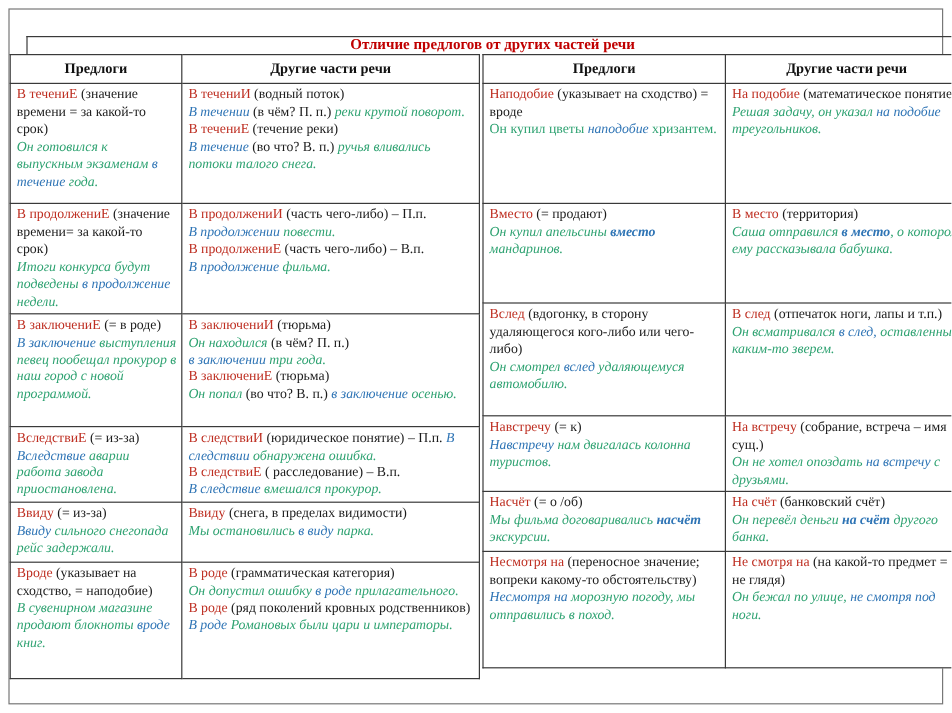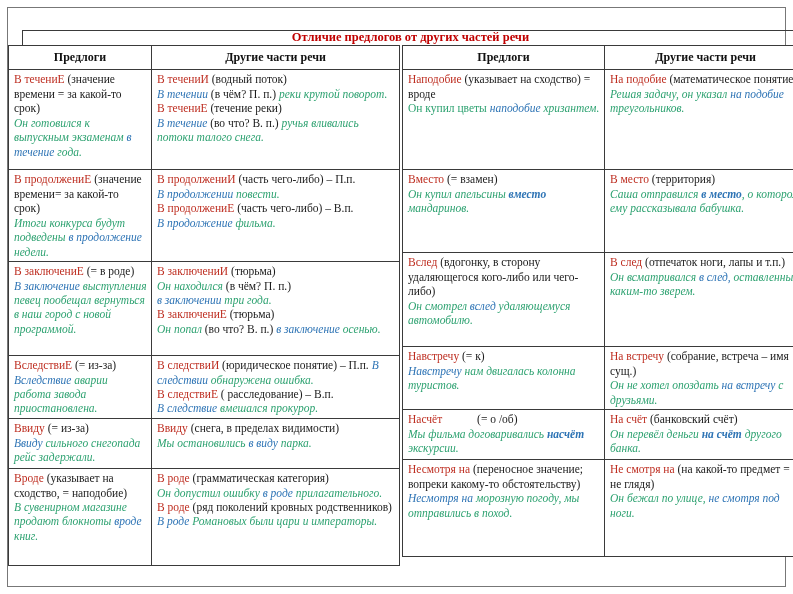--- a/index.html
+++ b/index.html
@@ -43,21 +43,21 @@
           <tbody>
             <tr style="height: 100px;">
               <td><span style="color: rgb(190, 46, 33);">В течениЕ</span><span style="color: rgb(27, 27, 27);"> (значение времени = за какой-то срок)</span><br><span style="color: rgb(46, 162, 113); font-style: italic;">Он готовился к выпускным экзаменам </span><span style="color: rgb(46, 116, 181); font-style: italic;">в течение</span><span style="color: rgb(46, 162, 113); font-style: italic;"> года.</span></td>
               <td><span style="color: rgb(190, 46, 33);">В течениИ</span><span style="color: rgb(27, 27, 27);"> (водный поток)</span><br><span style="color: rgb(46, 116, 181); font-style: italic;">В течении</span><span style="color: rgb(27, 27, 27);"> (в чём? П. п.) </span><span style="color: rgb(46, 162, 113); font-style: italic;">реки крутой поворот.</span><br><span style="color: rgb(190, 46, 33);">В течениЕ</span><span style="color: rgb(27, 27, 27);"> (течение реки)</span><br><span style="color: rgb(46, 116, 181); font-style: italic;">В течение</span><span style="color: rgb(27, 27, 27);"> (во что? В. п.) </span><span style="color: rgb(46, 162, 113); font-style: italic;">ручья вливались потоки талого снега.</span></td>
             </tr>
             <tr style="height: 83px;">
               <td><span style="color: rgb(190, 46, 33);">В продолжениЕ</span><span style="color: rgb(27, 27, 27);"> (значение времени= за какой-то срок)</span><br><span style="color: rgb(46, 162, 113); font-style: italic;">Итоги конкурса будут подведены </span><span style="color: rgb(46, 116, 181); font-style: italic;">в продолжение</span><span style="color: rgb(46, 162, 113); font-style: italic;"> недели.</span></td>
               <td><span style="color: rgb(190, 46, 33);">В продолжениИ</span><span style="color: rgb(27, 27, 27);"> (часть чего-либо) – П.п.</span><br><span style="color: rgb(46, 116, 181); font-style: italic;">В продолжении</span><span style="color: rgb(46, 162, 113); font-style: italic;"> повести.</span><br><span style="color: rgb(190, 46, 33);">В продолжениЕ</span><span style="color: rgb(27, 27, 27);"> (часть чего-либо) – В.п.</span><br><span style="color: rgb(46, 116, 181); font-style: italic;">В продолжение</span><span style="color: rgb(46, 162, 113); font-style: italic;"> фильма.</span></td>
             </tr>
             <tr style="height: 94px;">
-              <td><span style="color: rgb(190, 46, 33);">В заключениЕ</span><span style="color: rgb(27, 27, 27);"> (= в роде)</span><br><span style="color: rgb(46, 116, 181); font-style: italic;">В заключение</span><span style="color: rgb(46, 162, 113); font-style: italic;"> выступления певец пообещал вернуться в наш город с новой программой.</span></td>
+              <td><span style="color: rgb(190, 46, 33);">В заключениЕ</span><span style="color: rgb(27, 27, 27);"> (= в роде)</span><br><span style="color: rgb(46, 116, 181); font-style: italic;">В заключение</span><span style="color: rgb(46, 162, 113); font-style: italic;"> выступления певец пообещал прокурор в наш город с новой программой.</span></td>
               <td><span style="color: rgb(190, 46, 33);">В заключениИ</span><span style="color: rgb(27, 27, 27);"> (тюрьма)</span><br><span style="color: rgb(46, 162, 113); font-style: italic;">Он находился</span><span style="color: rgb(27, 27, 27);"> (в чём? П. п.)</span><br><span style="color: rgb(46, 116, 181); font-style: italic;">в заключении</span><span style="color: rgb(46, 162, 113); font-style: italic;"> три года.</span><br><span style="color: rgb(190, 46, 33);">В заключениЕ</span><span style="color: rgb(27, 27, 27);"> (тюрьма)</span><br><span style="color: rgb(46, 162, 113); font-style: italic;">Он попал</span><span style="color: rgb(27, 27, 27);"> (во что? В. п.) </span><span style="color: rgb(46, 116, 181); font-style: italic;">в заключение</span><span style="color: rgb(46, 162, 113); font-style: italic;"> осенью.</span></td>
             </tr>
             <tr style="height: 63px;">
               <td><span style="color: rgb(190, 46, 33);">ВследствиЕ</span><span style="color: rgb(27, 27, 27);"> (= из-за)</span><br><span style="color: rgb(46, 116, 181); font-style: italic;">Вследствие</span><span style="color: rgb(46, 162, 113); font-style: italic;"> аварии работа завода приостановлена.</span></td>
               <td><span style="color: rgb(190, 46, 33);">В следствиИ</span><span style="color: rgb(27, 27, 27);"> (юридическое понятие) – П.п. </span><span style="color: rgb(46, 116, 181); font-style: italic;">В следствии</span><span style="color: rgb(46, 162, 113); font-style: italic;"> обнаружена ошибка.</span><br><span style="color: rgb(190, 46, 33);">В следствиЕ</span><span style="color: rgb(27, 27, 27);"> ( расследование) – В.п.</span><br><span style="color: rgb(46, 116, 181); font-style: italic;">В следствие</span><span style="color: rgb(46, 162, 113); font-style: italic;"> вмешался прокурор.</span></td>
             </tr>
             <tr style="height: 50px;">
               <td><span style="color: rgb(190, 46, 33);">Ввиду</span><span style="color: rgb(27, 27, 27);"> (= из-за)</span><br><span style="color: rgb(46, 116, 181); font-style: italic;">Ввиду</span><span style="color: rgb(46, 162, 113); font-style: italic;"> сильного снегопада рейс задержали.</span></td>
               <td><span style="color: rgb(190, 46, 33);">Ввиду</span><span style="color: rgb(27, 27, 27);"> (снега, в пределах видимости)</span><br><span style="color: rgb(46, 162, 113); font-style: italic;">Мы остановились </span><span style="color: rgb(46, 116, 181); font-style: italic;">в виду</span><span style="color: rgb(46, 162, 113); font-style: italic;"> парка.</span></td>
             </tr>
@@ -69,37 +69,37 @@
         </table>
       <table class="t-right">
           <thead>
             <tr style="height: 24px;">
               <th style="width: 197px;">Предлоги</th>
               <th style="width: 197px;">Другие части речи</th>
             </tr>
           </thead>
           <tbody>
             <tr style="height: 100px;">
-              <td><span style="color: rgb(190, 46, 33);">Наподобие</span><span style="color: rgb(27, 27, 27);"> (указывает на сходство) = вроде</span><br><span style="color: rgb(46, 162, 113); ">Он купил цветы </span><span style="color: rgb(46, 116, 181); font-style: italic;">наподобие</span><span style="color: rgb(46, 162, 113); font-style: italic;"> хризантем.</span></td>
+              <td><span style="color: rgb(190, 46, 33);">Наподобие</span><span style="color: rgb(27, 27, 27);"> (указывает на сходство) = вроде</span><br><span style="color: rgb(46, 162, 113); ">Он купил цветы </span><span style="color: rgb(46, 116, 181); font-style: italic;">наподобие</span><span style="color: rgb(46, 162, 113); "> хризантем.</span></td>
               <td><span style="color: rgb(190, 46, 33);">На подобие</span><span style="color: rgb(27, 27, 27);"> (математическое понятие)</span><br><span style="color: rgb(46, 162, 113); font-style: italic;">Решая задачу, он указал </span><span style="color: rgb(46, 116, 181); font-style: italic;">на подобие</span><span style="color: rgb(46, 162, 113); font-style: italic;"> треугольников.</span></td>
             </tr>
             <tr style="height: 83px;">
-              <td><span style="color: rgb(190, 46, 33);">Вместо</span><span style="color: rgb(27, 27, 27);"> (= взамен)</span><br><span style="color: rgb(46, 162, 113); font-style: italic;">Он купил апельсины </span><span style="color: rgb(46, 116, 181); font-style: italic; font-weight: bold;">вместо</span><span style="color: rgb(46, 162, 113); font-style: italic;"> мандаринов.</span></td>
+              <td><span style="color: rgb(190, 46, 33);">Вместо</span><span style="color: rgb(27, 27, 27);"> (= продают)</span><br><span style="color: rgb(46, 162, 113); font-style: italic;">Он купил апельсины </span><span style="color: rgb(46, 116, 181); font-style: italic; font-weight: bold;">вместо</span><span style="color: rgb(46, 162, 113); font-style: italic;"> мандаринов.</span></td>
               <td><span style="color: rgb(190, 46, 33);">В место</span><span style="color: rgb(27, 27, 27);"> (территория)</span><br><span style="color: rgb(46, 162, 113); font-style: italic;">Саша отправился </span><span style="color: rgb(46, 116, 181); font-style: italic; font-weight: bold;">в место</span><span style="color: rgb(46, 162, 113); font-style: italic;">, о котором ему рассказывала бабушка.</span></td>
             </tr>
             <tr style="height: 94px;">
               <td><span style="color: rgb(190, 46, 33);">Вслед</span><span style="color: rgb(27, 27, 27);"> (вдогонку, в сторону удаляющегося кого-либо или чего-либо)</span><br><span style="color: rgb(46, 162, 113); font-style: italic;">Он смотрел </span><span style="color: rgb(46, 116, 181); font-style: italic;">вслед</span><span style="color: rgb(46, 162, 113); font-style: italic;"> удаляющемуся автомобилю.</span></td>
               <td><span style="color: rgb(190, 46, 33);">В след</span><span style="color: rgb(27, 27, 27);"> (отпечаток ноги, лапы и т.п.)</span><br><span style="color: rgb(46, 162, 113); font-style: italic;">Он всматривался </span><span style="color: rgb(46, 116, 181); font-style: italic;">в след,</span><span style="color: rgb(46, 162, 113); font-style: italic;"> оставленный каким-то зверем.</span></td>
             </tr>
             <tr style="height: 63px;">
               <td><span style="color: rgb(190, 46, 33);">Навстречу</span><span style="color: rgb(27, 27, 27);"> (= к)</span><br><span style="color: rgb(46, 116, 181); font-style: italic;">Навстречу</span><span style="color: rgb(46, 162, 113); font-style: italic;"> нам двигалась колонна туристов.</span></td>
               <td><span style="color: rgb(190, 46, 33);">На встречу</span><span style="color: rgb(27, 27, 27);"> (собрание, встреча – имя сущ.)</span><br><span style="color: rgb(46, 162, 113); font-style: italic;">Он не хотел опоздать </span><span style="color: rgb(46, 116, 181); font-style: italic;">на встречу</span><span style="color: rgb(46, 162, 113); font-style: italic;"> с друзьями.</span></td>
             </tr>
             <tr style="height: 50px;">
-              <td><span style="color: rgb(190, 46, 33);">Насчёт</span><span style="color: rgb(27, 27, 27); margin-left: 32px;"> (= о /об)</span><br><span style="color: rgb(46, 162, 113); font-style: italic;">Мы фильма договаривались </span><span style="color: rgb(46, 116, 181); font-style: italic; font-weight: bold;">насчёт</span><span style="color: rgb(46, 162, 113); font-style: italic;"> экскурсии.</span></td>
+              <td><span style="color: rgb(190, 46, 33);">Насчёт</span><span style="color: rgb(27, 27, 27);"> (= о /об)</span><br><span style="color: rgb(46, 162, 113); font-style: italic;">Мы фильма договаривались </span><span style="color: rgb(46, 116, 181); font-style: italic; font-weight: bold;">насчёт</span><span style="color: rgb(46, 162, 113); font-style: italic;"> экскурсии.</span></td>
               <td><span style="color: rgb(190, 46, 33);">На счёт</span><span style="color: rgb(27, 27, 27);"> (банковский счёт)</span><br><span style="color: rgb(46, 162, 113); font-style: italic;">Он перевёл деньги </span><span style="color: rgb(46, 116, 181); font-style: italic; font-weight: bold;">на счёт</span><span style="color: rgb(46, 162, 113); font-style: italic;"> другого банка.</span></td>
             </tr>
             <tr style="height: 97px;">
               <td><span style="color: rgb(190, 46, 33);">Несмотря на</span><span style="color: rgb(27, 27, 27);"> (переносное значение; вопреки какому-то обстоятельству)</span><br><span style="color: rgb(46, 116, 181); font-style: italic;">Несмотря на</span><span style="color: rgb(46, 162, 113); font-style: italic;"> морозную погоду, мы отправились в поход.</span></td>
               <td><span style="color: rgb(190, 46, 33);">Не смотря на</span><span style="color: rgb(27, 27, 27);"> (на какой-то предмет = не глядя)</span><br><span style="color: rgb(46, 162, 113); font-style: italic;">Он бежал по улице, </span><span style="color: rgb(46, 116, 181); font-style: italic;">не смотря под</span><span style="color: rgb(46, 162, 113); font-style: italic;"> ноги.</span></td>
             </tr>
           </tbody>
         </table>
     </div>
   </div>

